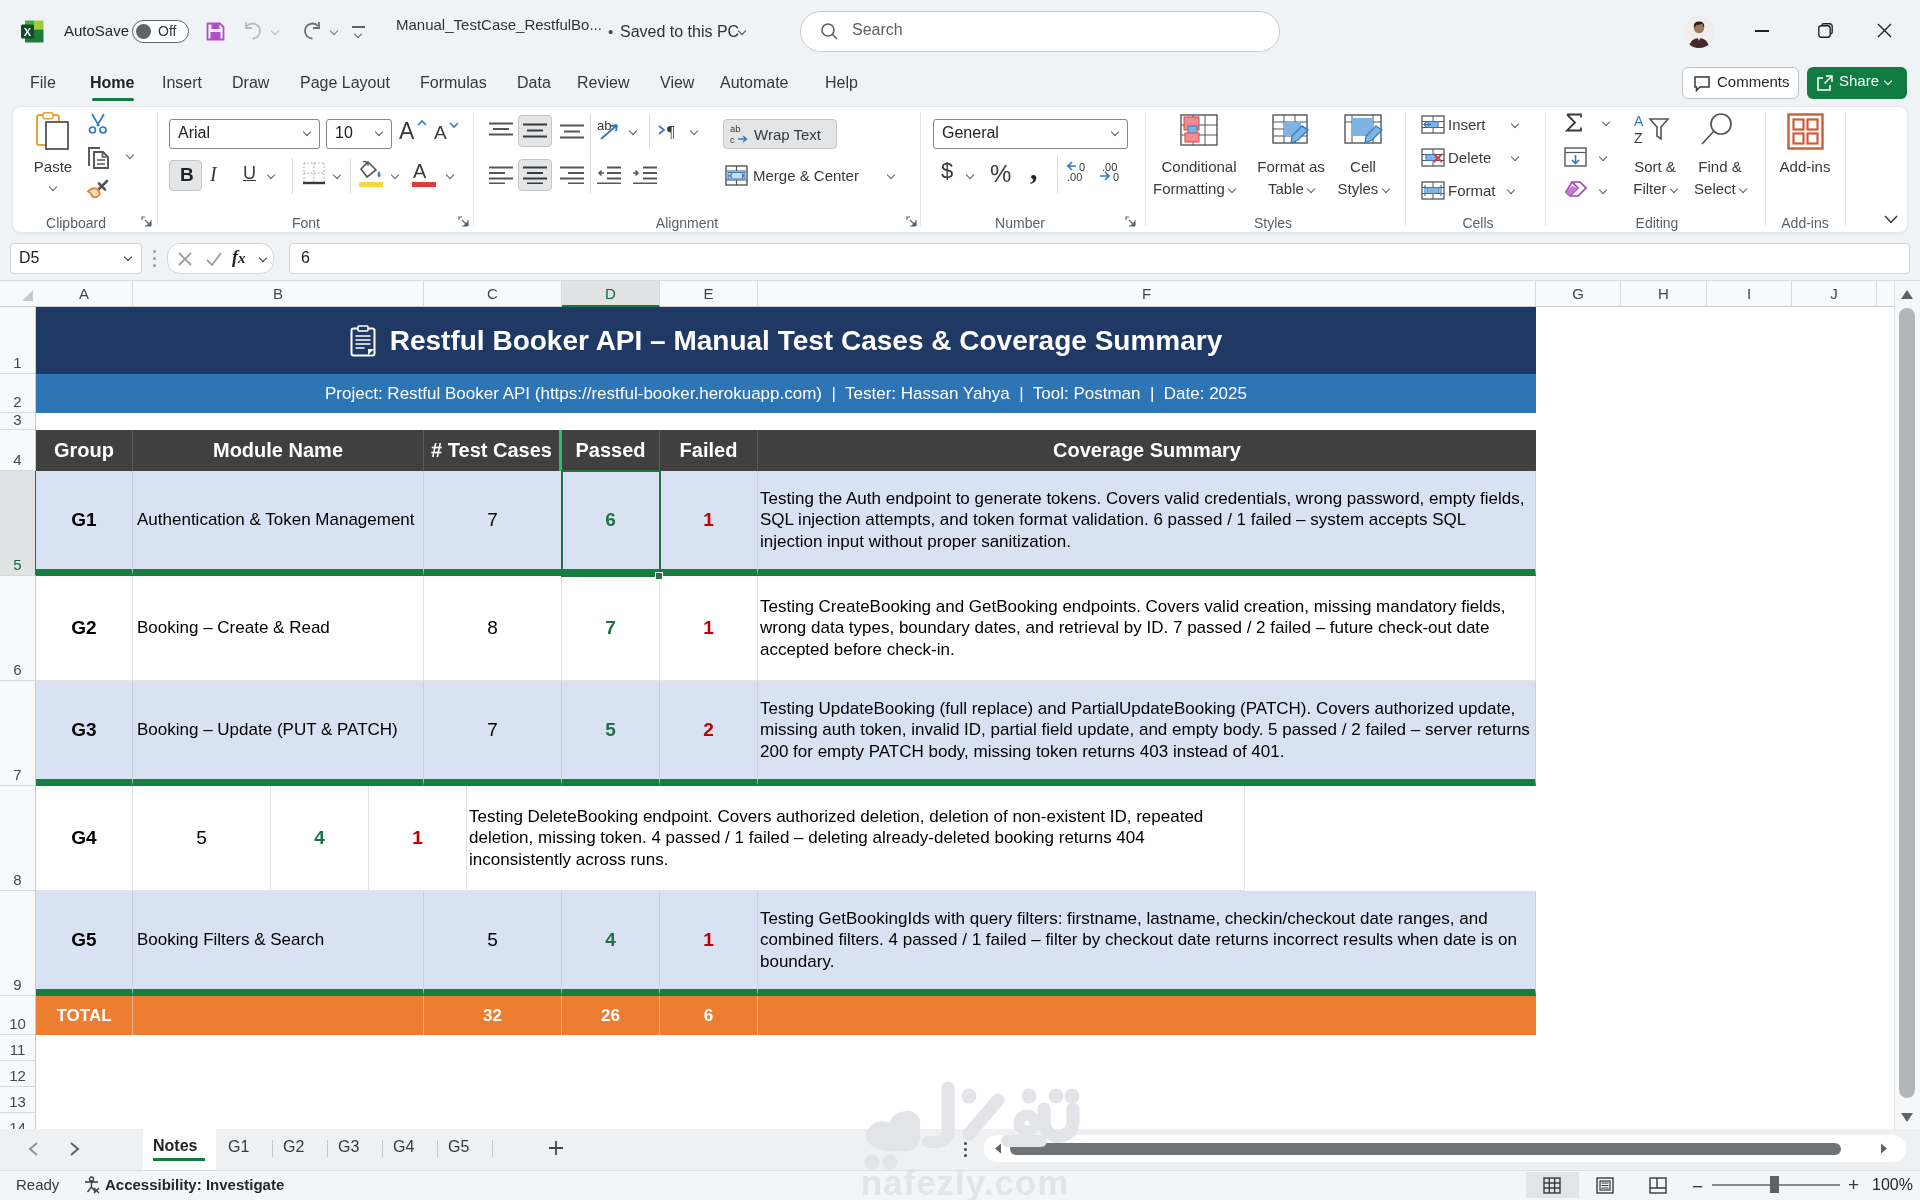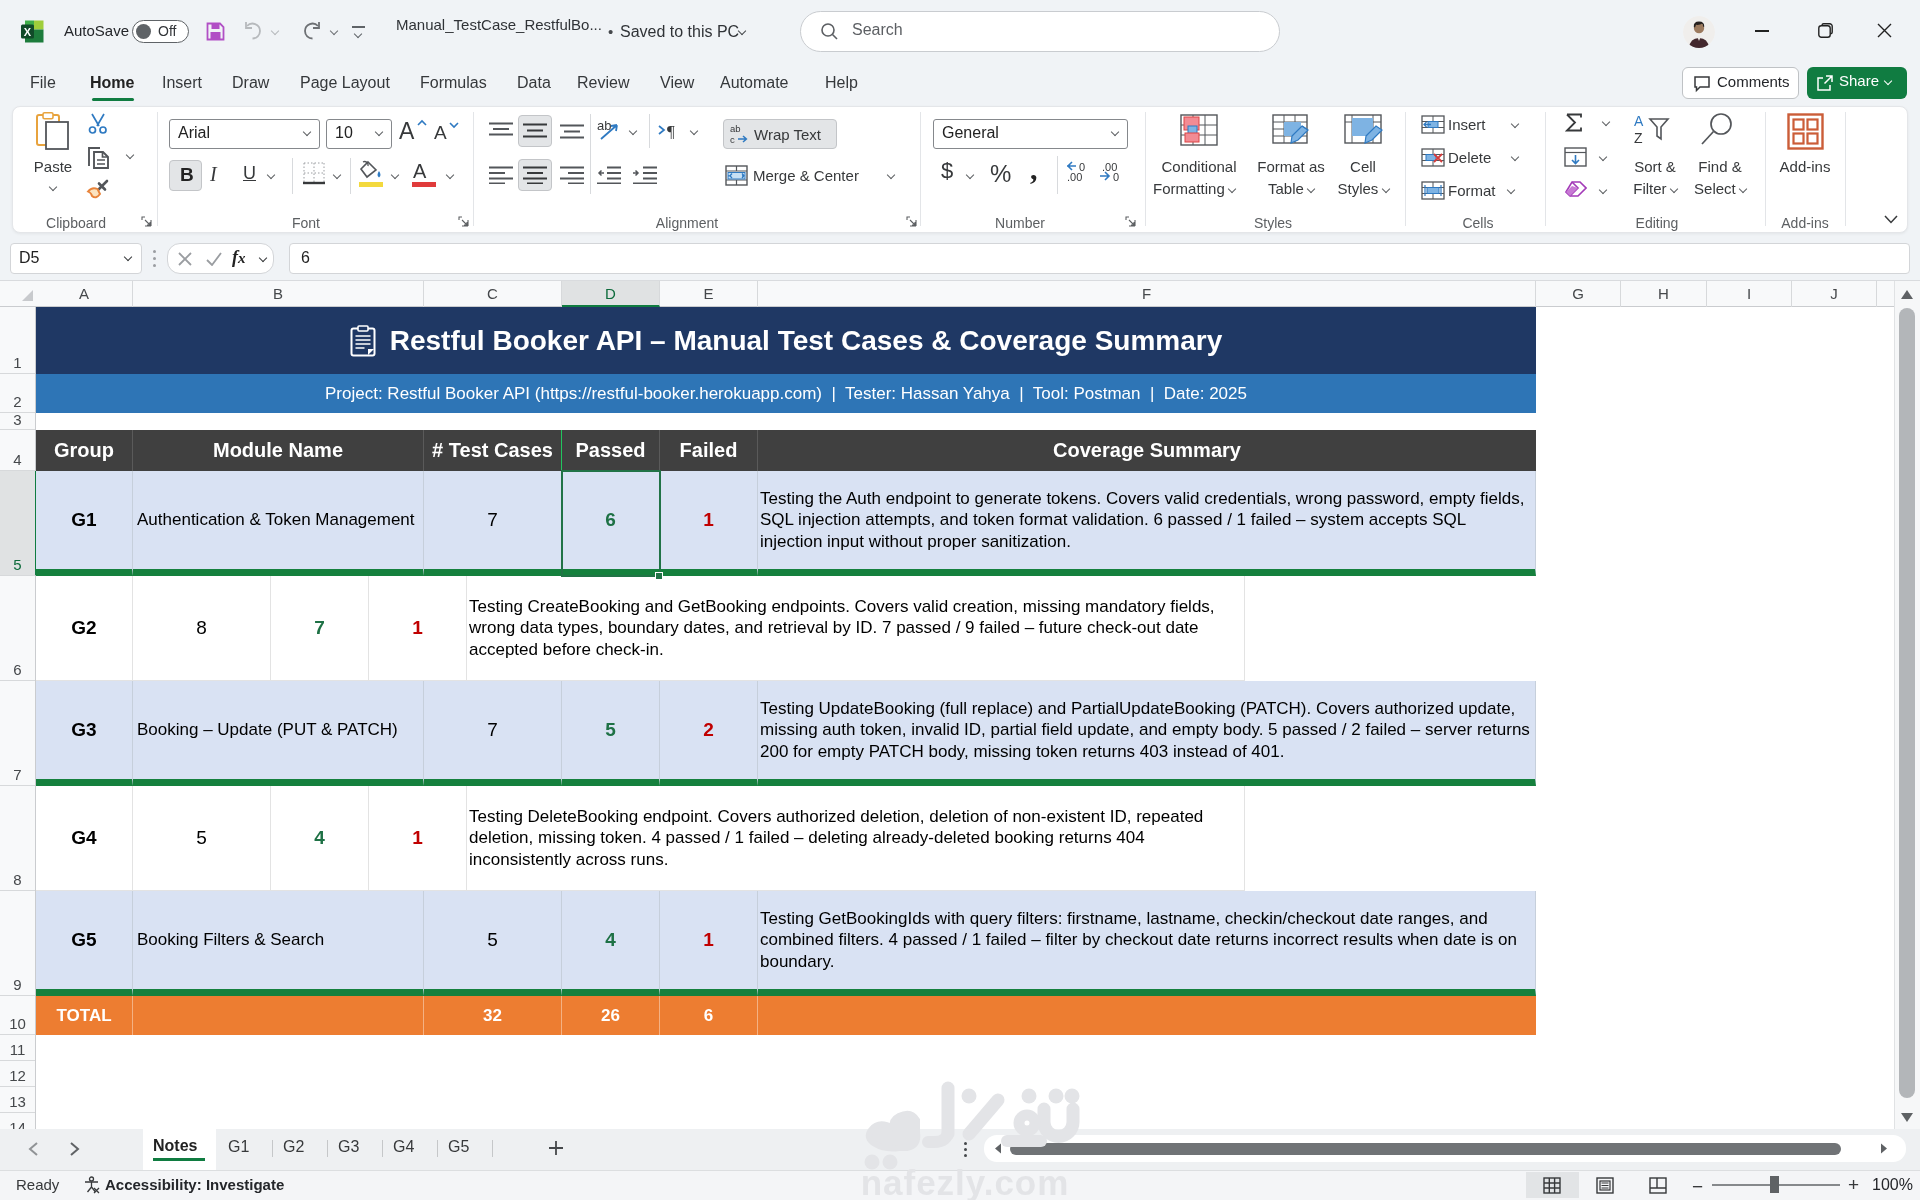--- a/index.html
+++ b/index.html
@@ -444,21 +444,21 @@
   </svg>
   <span style="font-size:28px; font-weight:bold;">Restful Booker API – Manual Test Cases &amp; Coverage Summary</span>
 </div>
 <div class="abs" style="left:36px; top:374px; width:1500px; height:39px; background:#2e75b6; color:#fff; display:flex; align-items:center; justify-content:center;">
   <span style="font-size:17px;">Project: Restful Booker API (https://restful-booker.herokuapp.com)&nbsp; |&nbsp; Tester: Hassan Yahya&nbsp; |&nbsp; Tool: Postman&nbsp; |&nbsp; Date: 2025</span>
 </div>
 
 <div class="abs" style="left:36px; top:430px; width:1500px; height:41px; background:#404040; color:#fff; font-weight:bold; font-size:20px;">
   <div class="cell num" style="width:97px; line-height:41px; border-right:1px solid #5a5a5a;">Group</div>
   <div class="cell num" style="width:291px; line-height:41px; border-right:1px solid #5a5a5a;">Module Name</div>
-  <div class="cell num" style="width:138px; line-height:41px; border-right:1px solid #22c55e;"># Test Cases</div>
+  <div class="cell num" style="width:138px; line-height:41px; border-right:3px solid #22c55e;"># Test Cases</div>
   <div class="cell num" style="width:98px; line-height:41px; border-right:1px solid #5a5a5a;">Passed</div>
   <div class="cell num" style="width:98px; line-height:41px; border-right:1px solid #5a5a5a;">Failed</div>
   <div class="cell num" style="width:778px; line-height:41px;">Coverage Summary</div>
 </div>
 
 <style>
 .drow { position:absolute; left:36px; width:1500px; height:105px; font-size:17px; color:#000; }
 .drow .cell { border-right:1px solid #c6cfdb; border-bottom:7px solid #15803d; display:flex; align-items:center; }
 .drow.white .cell { border-right:1px solid #e3e3e3; border-bottom:1px solid #e3e3e3; }
 .cg { justify-content:center; font-weight:bold; font-size:19px; }
@@ -471,24 +471,25 @@
 <div class="drow" style="top:471px; background:#d9e2f3;">
   <div class="cell cg" style="width:97px;">G1</div>
   <div class="cell cm" style="width:291px;">Authentication &amp; Token Management</div>
   <div class="cell cn" style="width:138px;">7</div>
   <div class="cell cp" style="width:98px;">6</div>
   <div class="cell cf" style="width:98px;">1</div>
   <div class="cell cs" style="width:778px;">Testing the Auth endpoint to generate tokens. Covers valid credentials, wrong password, empty fields, SQL injection attempts, and token format validation. 6 passed / 1 failed – system accepts SQL injection input without proper sanitization.</div>
 </div>
 <div class="drow white" style="top:576px; background:#ffffff;">
   <div class="cell cg" style="width:97px;">G2</div>
+  <div class="cell cm" style="width:291px;">Booking – Create &amp; Read</div>
   <div class="cell cn" style="width:138px;">8</div>
   <div class="cell cp" style="width:98px;">7</div>
   <div class="cell cf" style="width:98px;">1</div>
-  <div class="cell cs" style="width:778px;">Testing CreateBooking and GetBooking endpoints. Covers valid creation, missing mandatory fields, wrong data types, boundary dates, and retrieval by ID. 7 passed / 9 failed – future check-out date accepted before check-in.</div>
+  <div class="cell cs" style="width:778px;">Testing CreateBooking and GetBooking endpoints. Covers valid creation, missing mandatory fields, wrong data types, boundary dates, and retrieval by ID. 7 passed / 2 failed – future check-out date accepted before check-in.</div>
 </div>
 <div class="drow" style="top:681px; background:#d9e2f3;">
   <div class="cell cg" style="width:97px;">G3</div>
   <div class="cell cm" style="width:291px;">Booking – Update (PUT &amp; PATCH)</div>
   <div class="cell cn" style="width:138px;">7</div>
   <div class="cell cp" style="width:98px;">5</div>
   <div class="cell cf" style="width:98px;">2</div>
   <div class="cell cs" style="width:778px;">Testing UpdateBooking (full replace) and PartialUpdateBooking (PATCH). Covers authorized update, missing auth token, invalid ID, partial field update, and empty body. 5 passed / 2 failed – server returns 200 for empty PATCH body, missing token returns 403 instead of 401.</div>
 </div>
 <div class="drow white" style="top:786px; background:#ffffff;">

